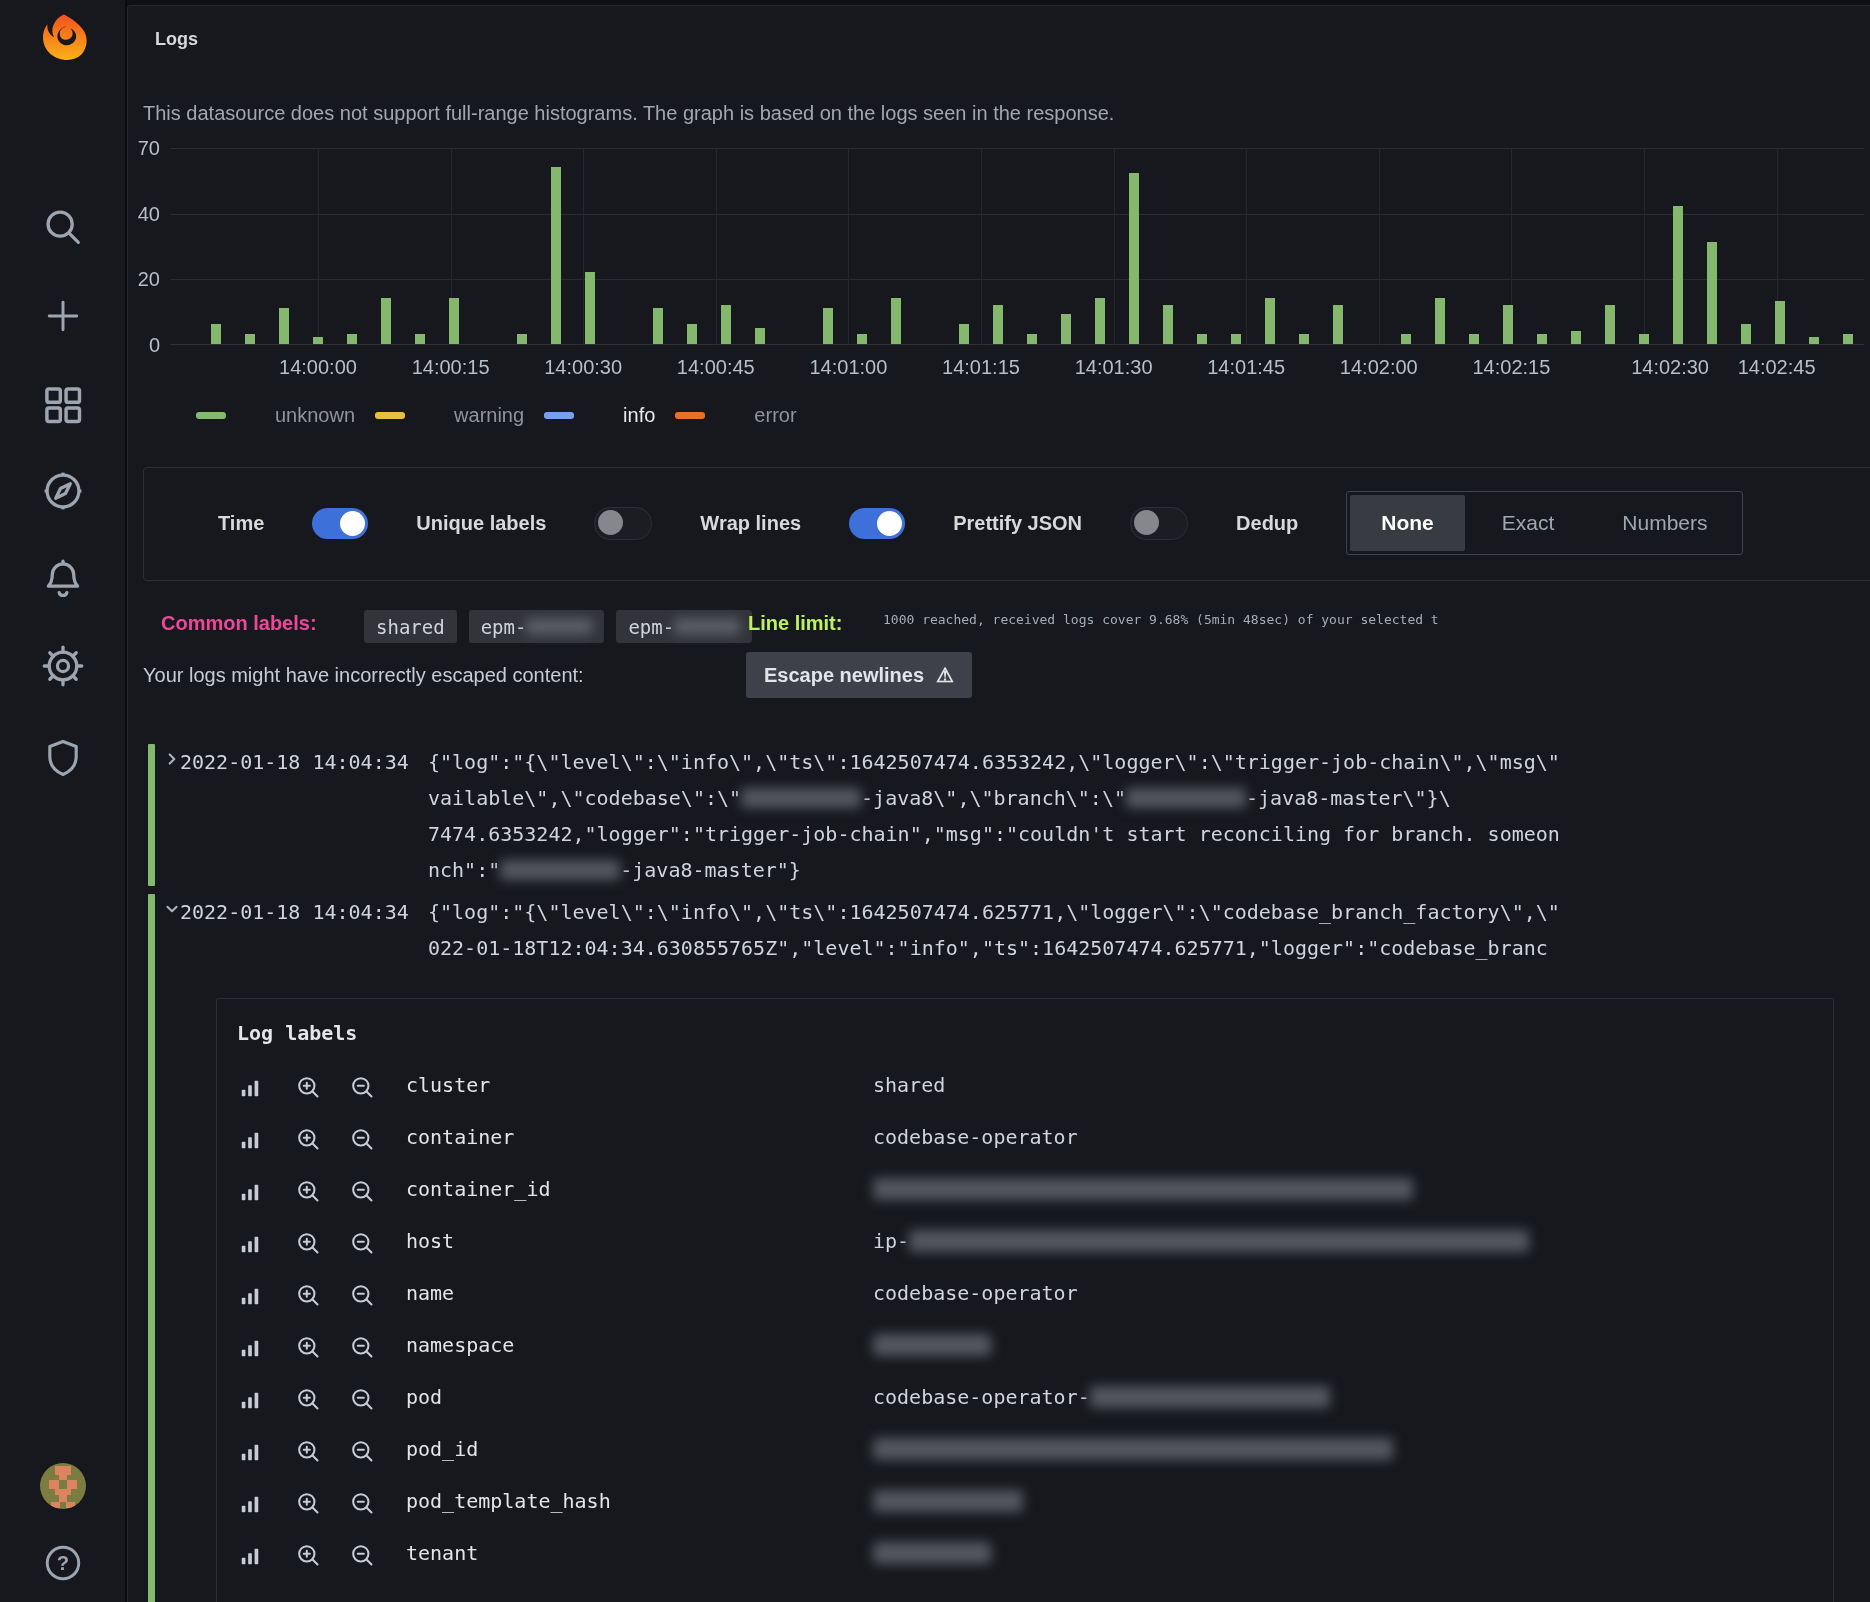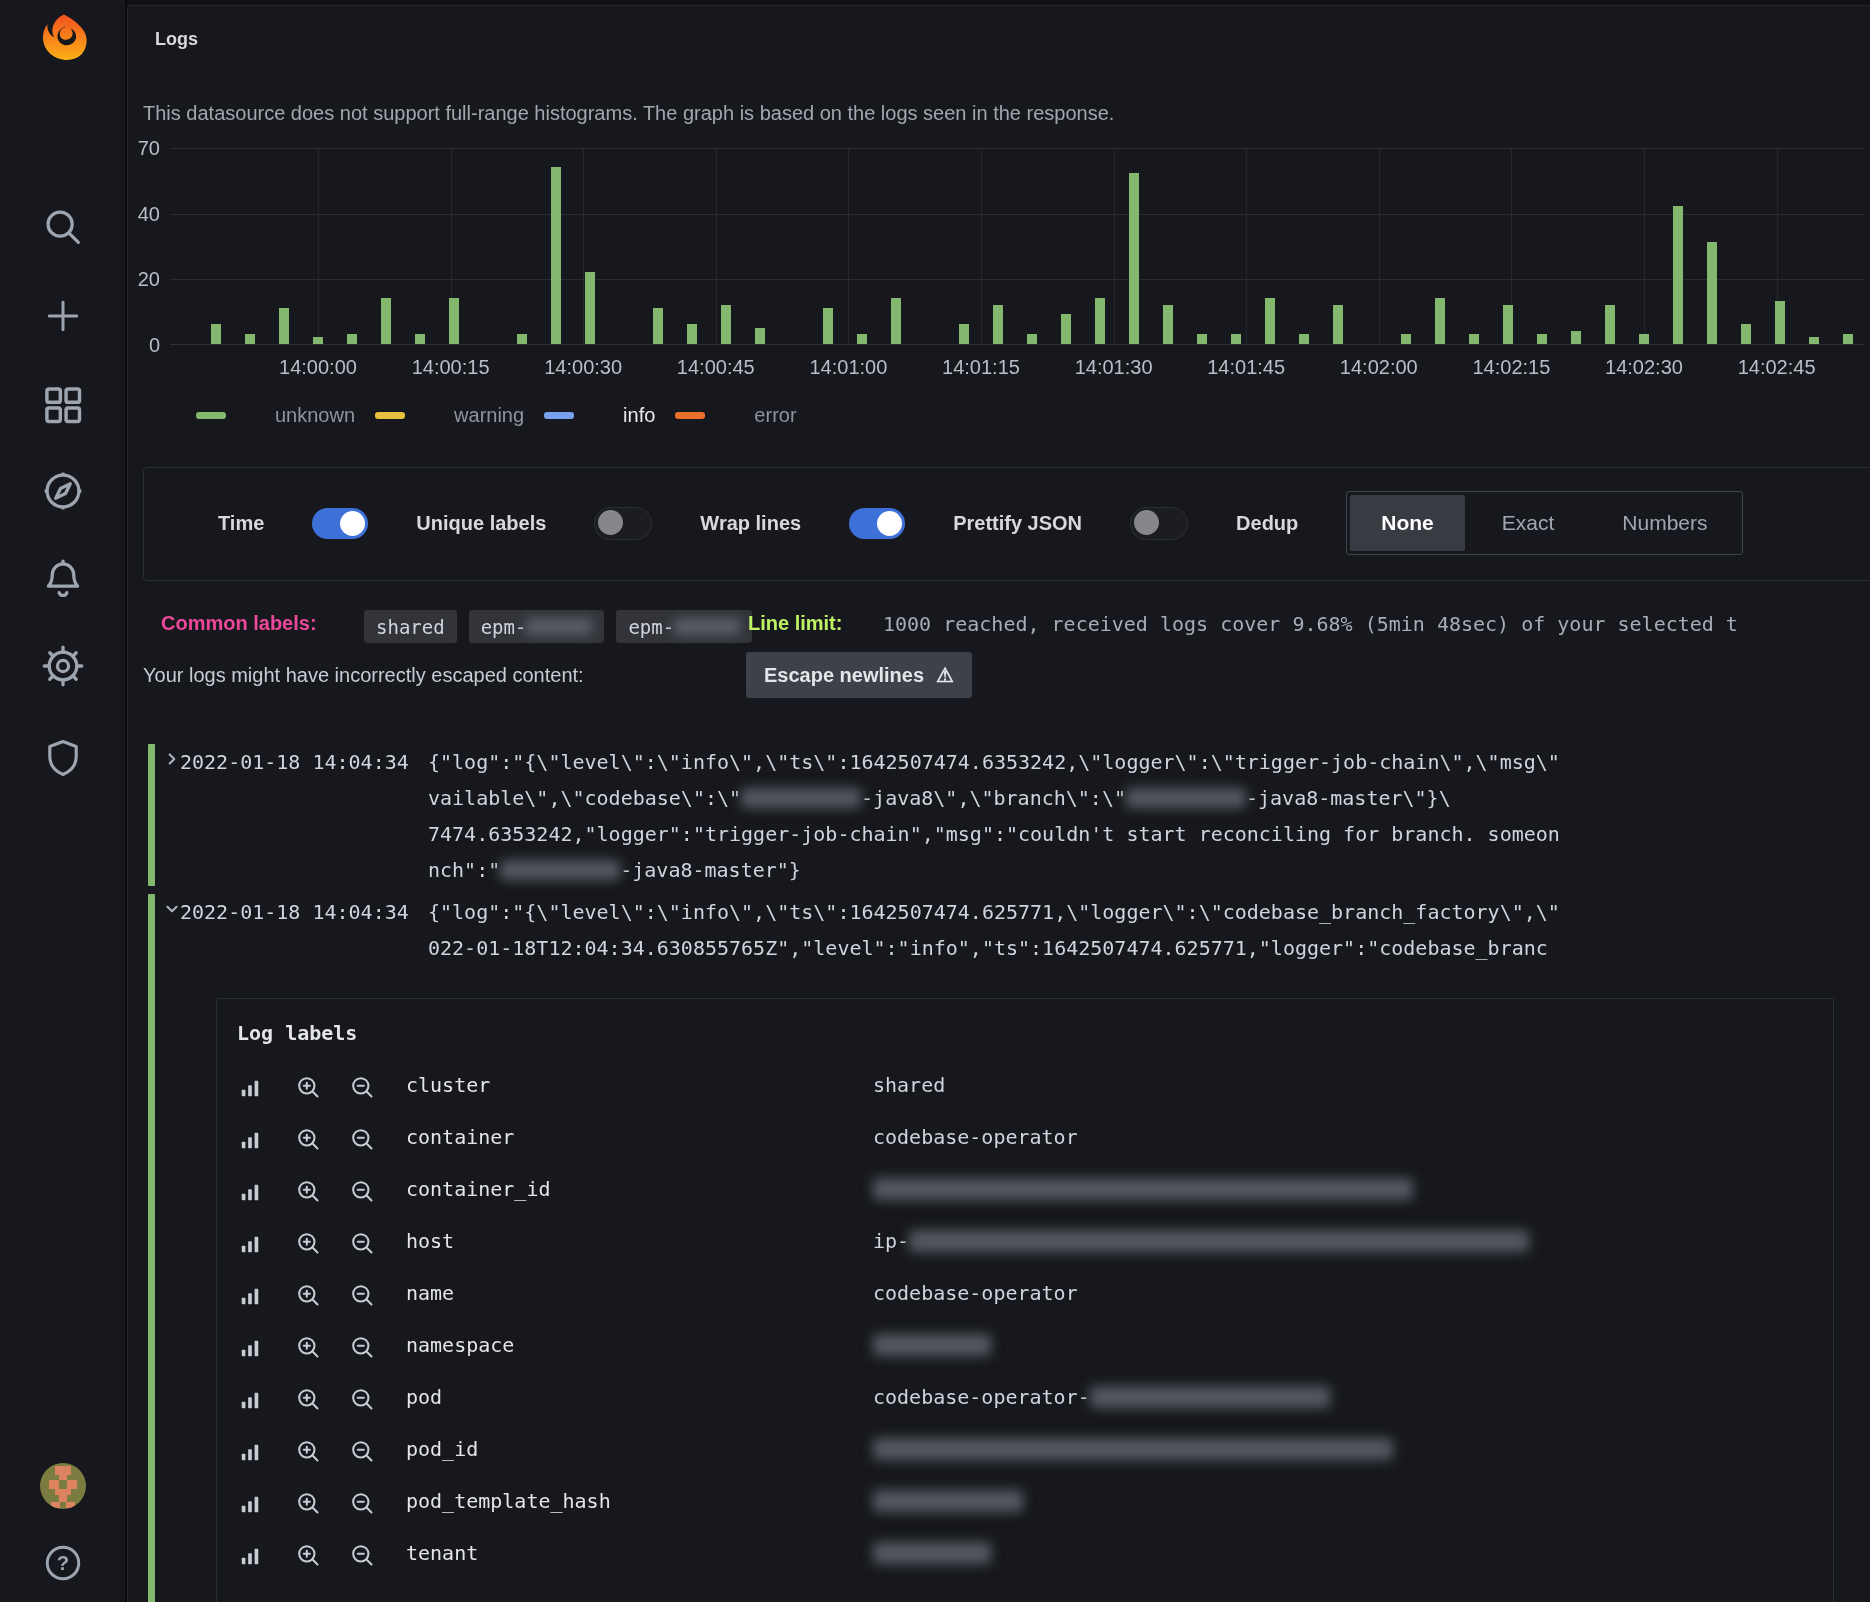--- a/index.html
+++ b/index.html
@@ -54,21 +54,21 @@
   .dedup-opt.sel{background:#383b42;color:#ffffff;font-weight:700;border-radius:2px;margin:3px;padding:0 31px;}
 
   
   .meta-row{position:absolute;left:143px;top:610px;height:34px;width:1727px;}
   .meta-label{position:absolute;left:18px;top:2px;font-size:20px;font-weight:700;color:#ec4899;}
   #chips{position:absolute;left:221px;top:0;display:flex;gap:12px;}
   .chip{display:flex;align-items:center;background:#32343a;border-radius:3px;padding:3px 12px;
         font-family:"DejaVu Sans Mono",monospace;font-size:19px;color:#d1d4dc;height:27px;}
   .limit-label{position:absolute;left:605px;top:2px;font-size:20px;font-weight:700;color:#bef264;}
   .limit-value{position:absolute;left:740px;top:2px;font-family:"DejaVu Sans Mono",monospace;
-               font-size:20px;color:#a7adb6;white-space:pre;}
+               font-size:13px;color:#a7adb6;white-space:pre;}
   .escape-row{position:absolute;left:143px;top:652px;height:48px;width:1727px;}
   .escape-note{position:absolute;left:0;top:12px;font-size:20px;color:#c7ccd3;}
   .escape-btn{position:absolute;left:603px;top:0;height:46px;display:flex;align-items:center;gap:12px;
               background:#3e4149;border:none;border-radius:3px;padding:0 18px;
               font-size:20px;font-weight:700;color:#e3e5e8;cursor:pointer;font-family:inherit;}
   .warn-glyph{font-size:20px;color:#e3e5e8;}
 
   
   #logs{position:absolute;left:143px;top:742px;right:0;bottom:0;}
   .entry{position:absolute;left:0;right:0;}
@@ -281,21 +281,21 @@
       <div class="xl" style="left: 148px;">14:00:00</div>
       <div class="xl" style="left: 280.6px;">14:00:15</div>
       <div class="xl" style="left: 413.2px;">14:00:30</div>
       <div class="xl" style="left: 545.8px;">14:00:45</div>
       <div class="xl" style="left: 678.4px;">14:01:00</div>
       <div class="xl" style="left: 811px;">14:01:15</div>
       <div class="xl" style="left: 943.6px;">14:01:30</div>
       <div class="xl" style="left: 1076.2px;">14:01:45</div>
       <div class="xl" style="left: 1208.8px;">14:02:00</div>
       <div class="xl" style="left: 1341.4px;">14:02:15</div>
-      <div class="xl" style="left: 1474px;">14:02:30</div>
+      <div class="xl" style="left: 1474px; text-align: right;">14:02:30</div>
       <div class="xl" style="left: 1606.6px;">14:02:45</div>
       <div class="xl" style="left: 1739.2px;">14:03:00</div>
     </div>
   <div id="legend">
       <div class="leg-item">
         <span class="leg-dash" style="background: rgb(132, 184, 110);"></span>
         <span class="leg-lab">unknown</span>
       </div>
       <div class="leg-item">
         <span class="leg-dash" style="background: rgb(231, 193, 62);"></span>

